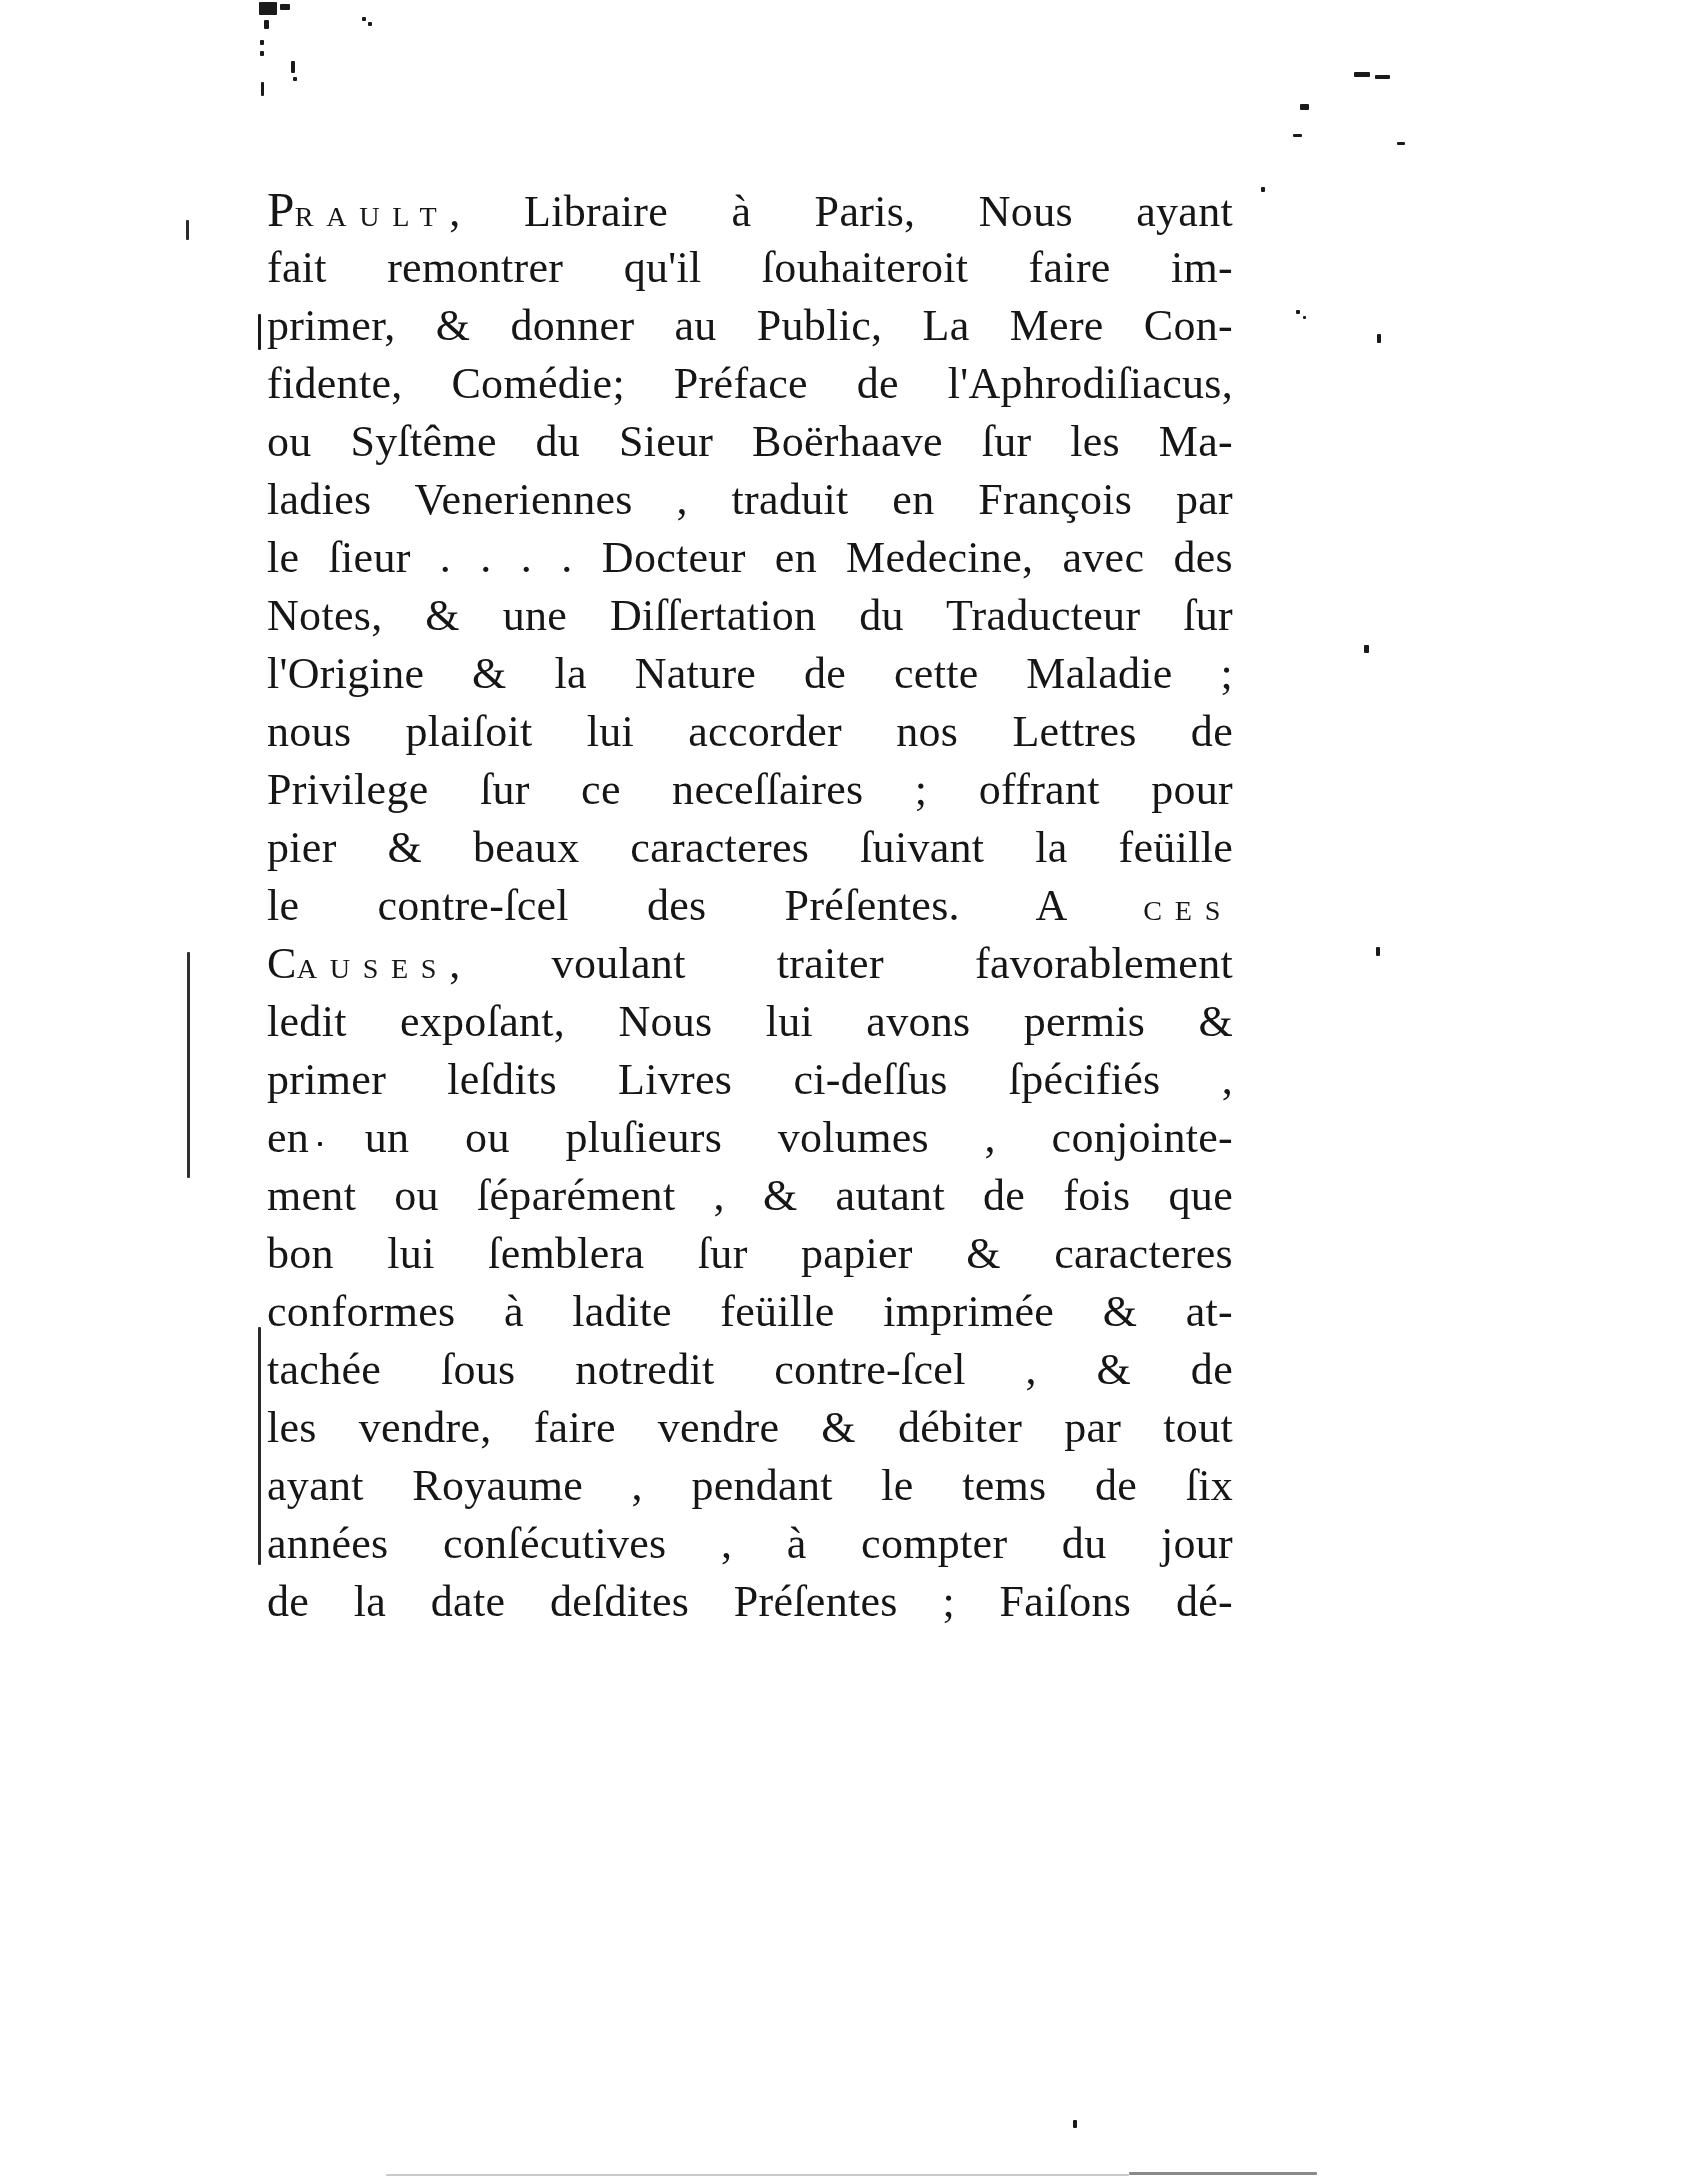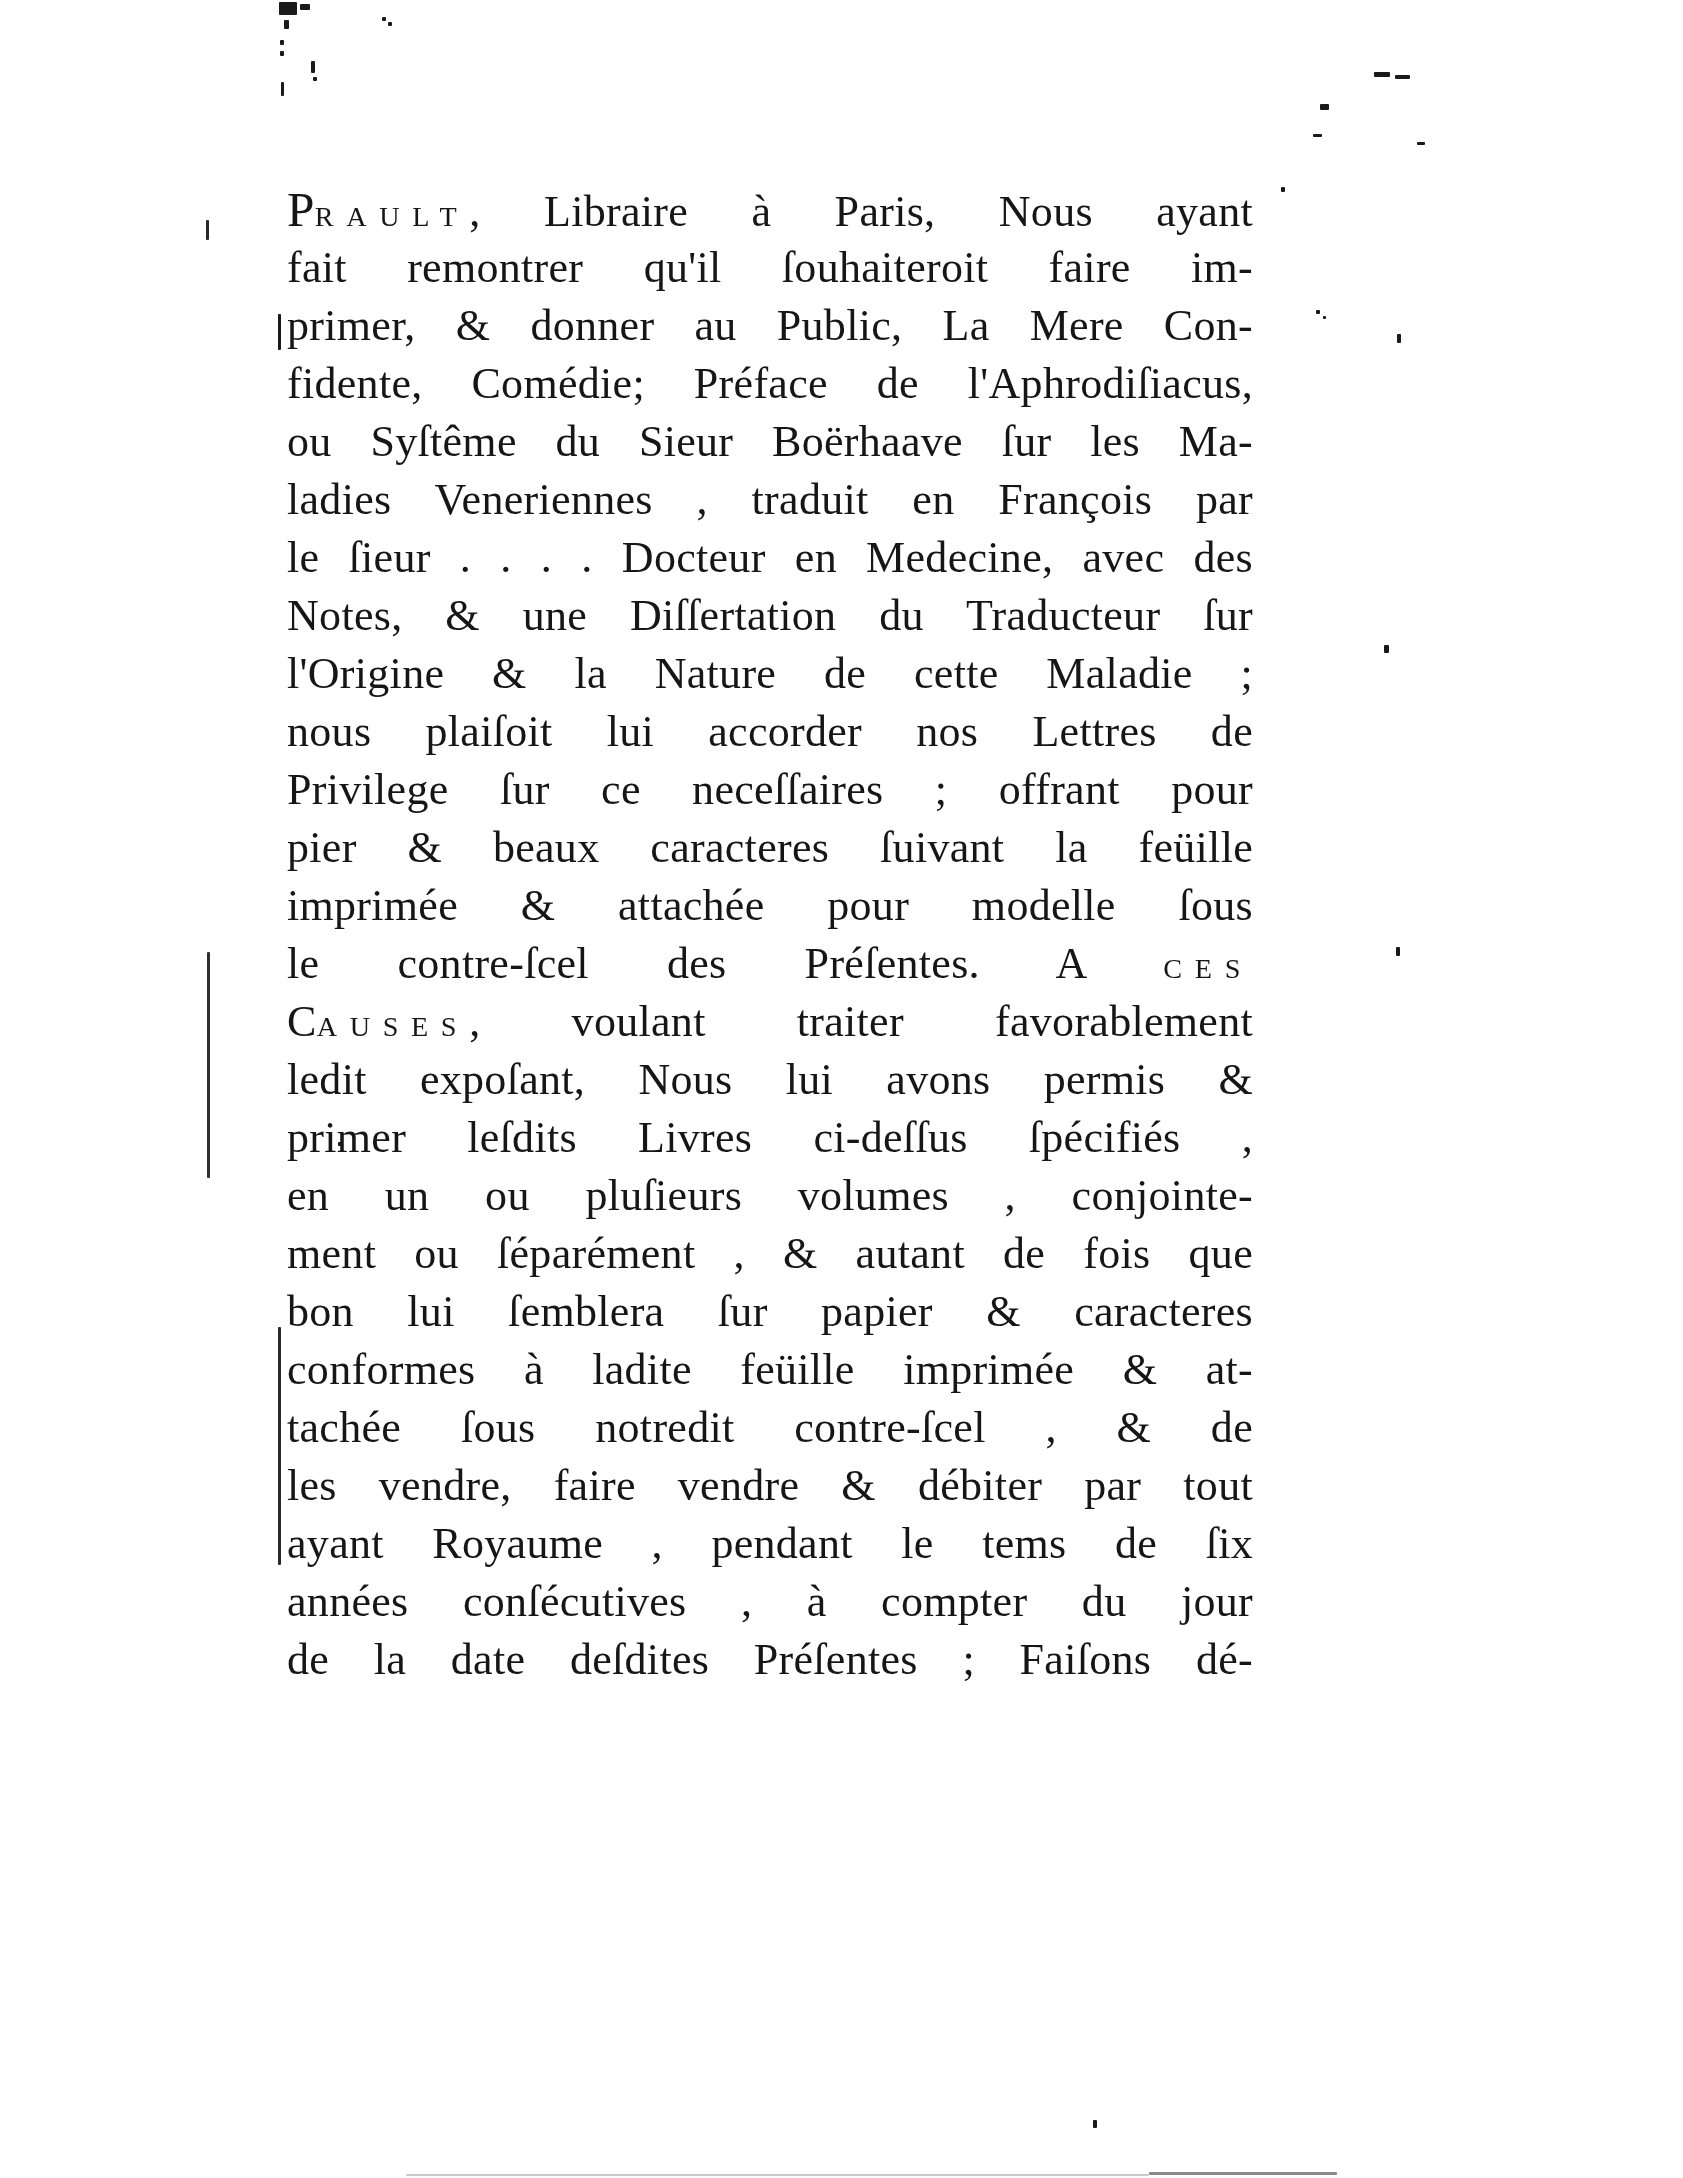--- a/index.html
+++ b/index.html
@@ -8,21 +8,20 @@
     background: #ffffff;
   }
   .page {
     position: relative;
     width: 1539px;
     height: 2178px;
     background: #ffffff;
     overflow: hidden;
     font-family: "Liberation Serif", "DejaVu Serif", serif;
     color: #161616;
-    margin-left: 20px;
   }
   .textblock {
     position: absolute;
     left: 267px;
     top: 181px;
     width: 966px;
   }
   .line {
     font-size: 44px;
     line-height: 58px;
@@ -59,21 +58,20 @@
       <div class="line"><span class="seg-roman">primer, &amp; donner au Public, </span><span class="seg-italic">La Mere Con-</span></div>
       <div class="line"><span class="seg-italic">fidente, Comédie; Préface de l'Aphrodiſiacus,</span></div>
       <div class="line"><span class="seg-roman">ou </span><span class="seg-italic">Syſtême du Sieur Boërhaave ſur les Ma-</span></div>
       <div class="line"><span class="seg-italic">ladies Veneriennes , traduit en François par</span></div>
       <div class="line"><span class="seg-italic">le ſieur . . . . Docteur en Medecine, avec des</span></div>
       <div class="line"><span class="seg-italic">Notes, &amp; une Diſſertation du Traducteur ſur</span></div>
       <div class="line"><span class="seg-italic">l'Origine &amp; la Nature de cette Maladie ;</span></div>
       <div class="line"><span class="seg-roman">nous plaiſoit lui accorder nos Lettres de</span></div>
       <div class="line"><span class="seg-roman">Privilege ſur ce neceſſaires ; offrant pour</span></div>
       <div class="line"><span class="seg-roman">pier &amp; beaux caracteres ſuivant la feüille</span></div>
-      <div class="line"><span class="seg-roman">imprimée &amp; attachée pour modelle ſous</span></div>
       <div class="line"><span class="seg-roman">le contre-ſcel des Préſentes. A </span><span class="seg-caps">CES</span></div>
       <div class="line"><span class="seg-roman">C</span><span class="seg-caps">AUSES</span><span class="seg-roman">, voulant traiter favorablement</span></div>
       <div class="line"><span class="seg-roman">ledit expoſant, Nous lui avons permis &amp;</span></div>
       <div class="line"><span class="seg-roman">primer leſdits Livres ci-deſſus ſpécifiés ,</span></div>
       <div class="line"><span class="seg-roman">en un ou pluſieurs volumes , conjointe-</span></div>
       <div class="line"><span class="seg-roman">ment ou ſéparément , &amp; autant de fois que</span></div>
       <div class="line"><span class="seg-roman">bon lui ſemblera ſur papier &amp; caracteres</span></div>
       <div class="line"><span class="seg-roman">conformes à ladite feüille imprimée &amp; at-</span></div>
       <div class="line"><span class="seg-roman">tachée ſous notredit contre-ſcel , &amp; de</span></div>
       <div class="line"><span class="seg-roman">les vendre, faire vendre &amp; débiter par tout</span></div>

